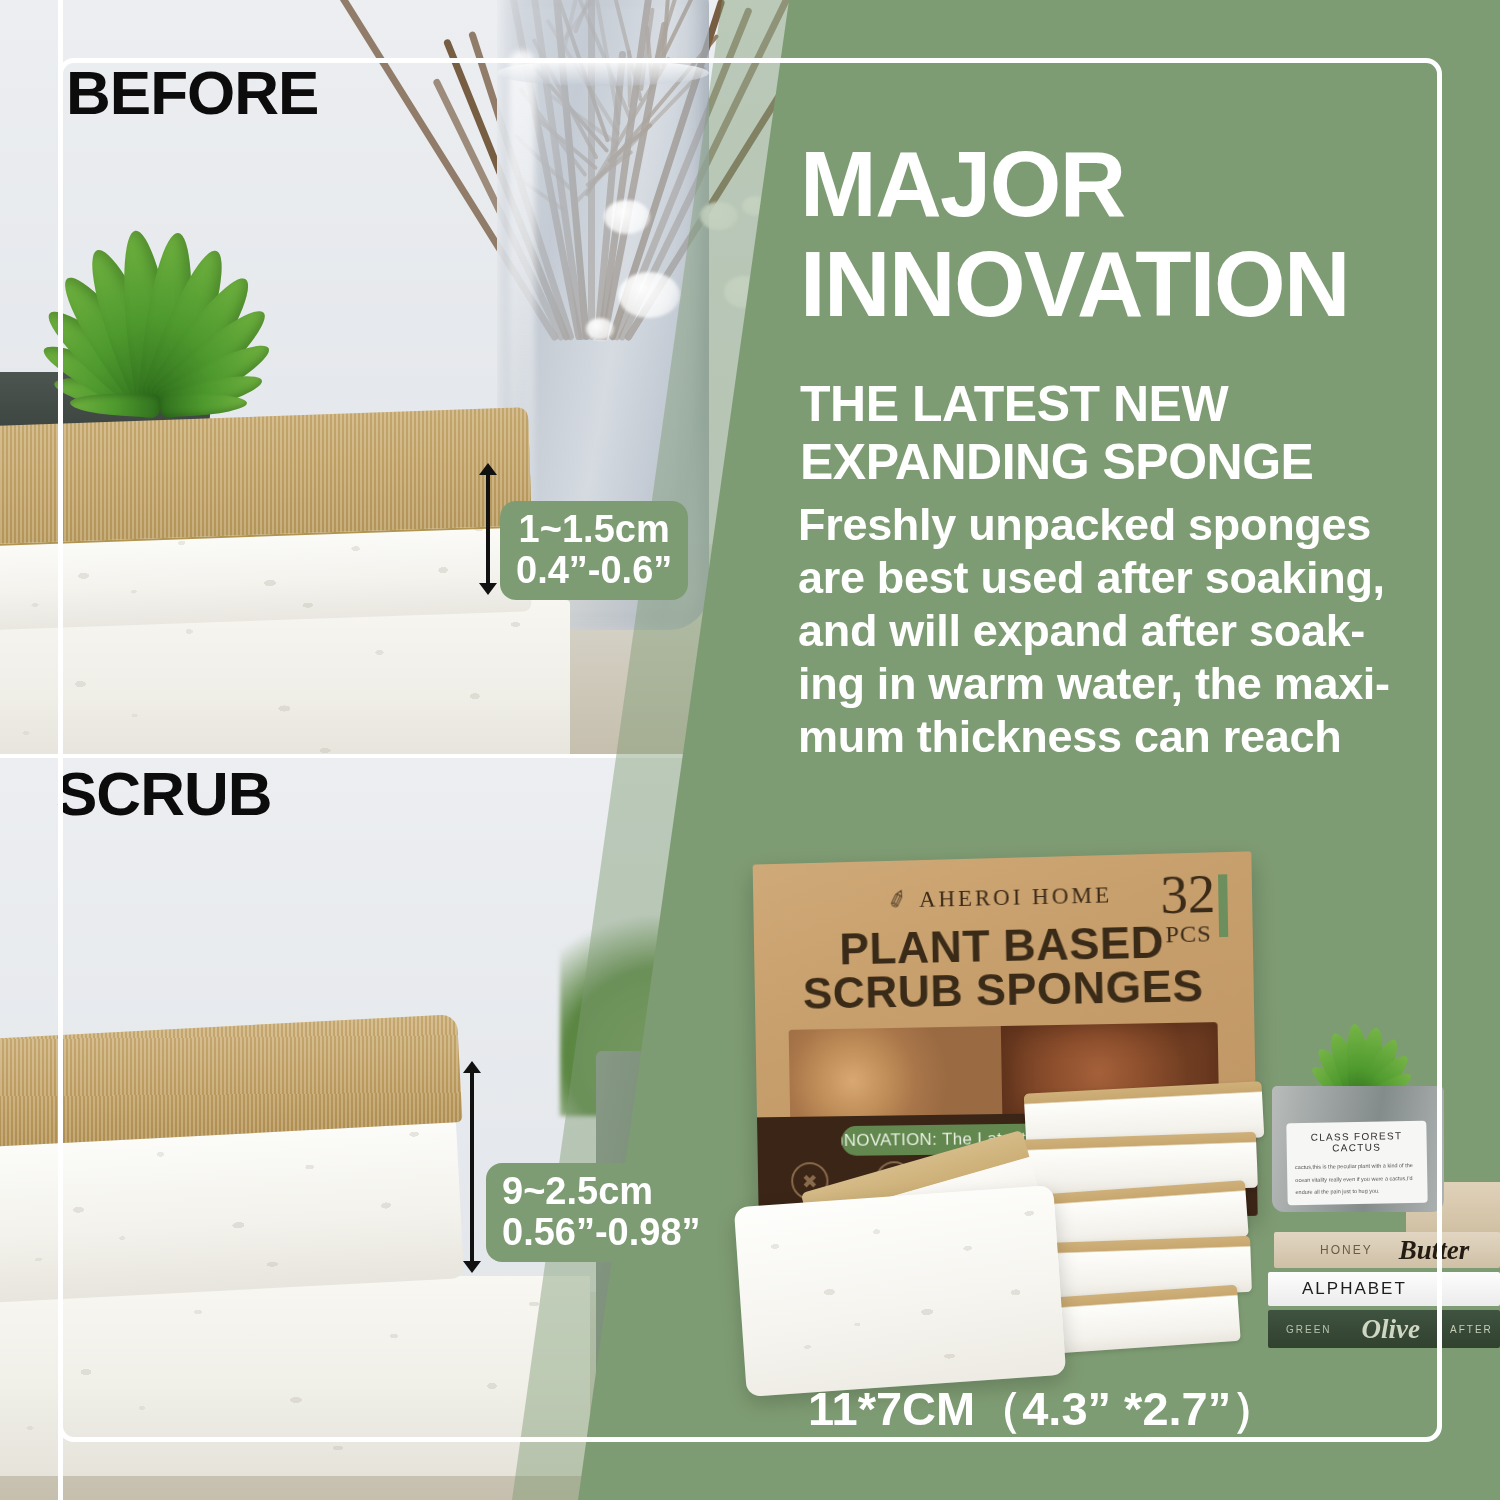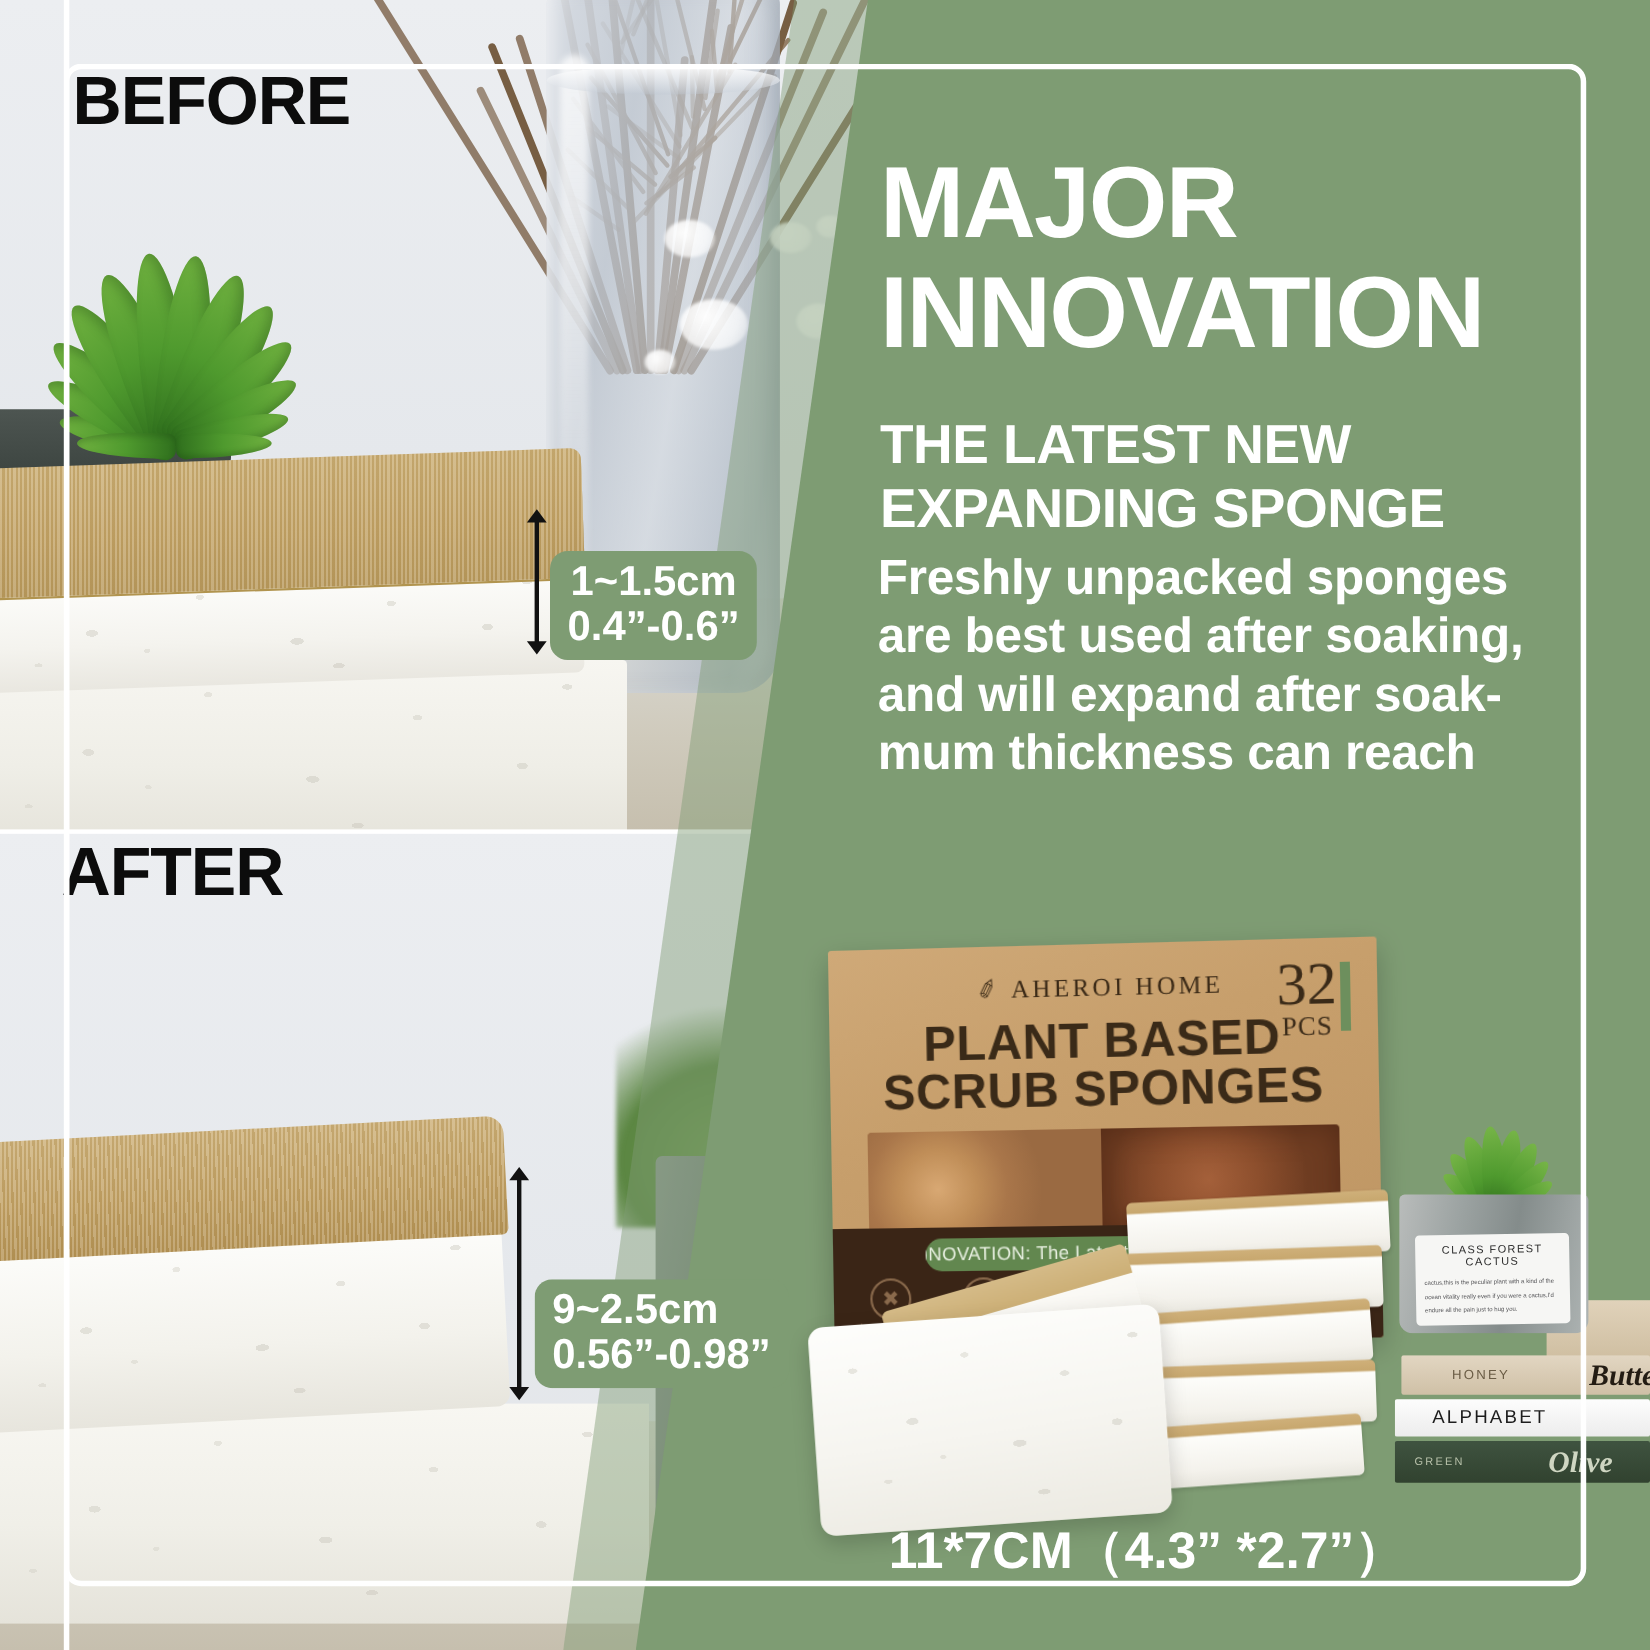--- a/index.html
+++ b/index.html
@@ -217,21 +217,21 @@
       background: linear-gradient(180deg,#76b447 0%,#4f9a2e 55%,#2e6c1c 100%);
       border-radius:50% 50% 10px 10px / 70% 70% 10px 10px; transform-origin:50% 100%; }
   .tin { position:absolute; z-index:16; left:1272px; top:1086px; width:172px; height:126px;
       background: linear-gradient(100deg,#b9bcbb 0%,#9ca3a2 30%,#848c8b 58%,#aeb4b3 100%);
       border-radius:5px 5px 12px 12px; }
   .tin-label { position:absolute; z-index:17; left:1287px; top:1122px; width:140px; height:82px;
       background:#f6f6f4; border-radius:4px; padding:9px 8px; transform: rotate(-1deg); }
   .tin-label .tt { font-size:10px; letter-spacing:1.3px; color:#2e2e2e; text-align:center; }
   .tin-label .tb { font-size:5.5px; line-height:2.3; color:#57575a; margin-top:7px; }
 
-  .book { position:absolute; z-index:15; border-radius:2px; display:flex; align-items:center;gap:46px; }
+  .book { position:absolute; z-index:15; border-radius:2px; display:flex; align-items:center; }
   #book1 { left:1274px; top:1232px; width:226px; height:36px;
       background: linear-gradient(180deg,#e2d6c2,#cfc0a6); }
   #book2 { left:1268px; top:1272px; width:232px; height:34px;
       background: linear-gradient(180deg,#fdfdfd,#ececec); }
   #book3 { left:1268px; top:1310px; width:232px; height:38px;
       background: linear-gradient(180deg,#3f5340,#31422f); }
   .bk-small { font-size:12px; letter-spacing:2px; }
   .bk-big { font-family:"Liberation Serif", serif; font-weight:bold; font-style:italic; font-size:27px; }
   .shelf { position:absolute; z-index:14; left:1406px; top:1182px; width:120px; height:60px;
       background: linear-gradient(180deg,#e0d2ba,#cdbc9e); }
@@ -426,30 +426,31 @@
     <div>0.4”-0.6”</div>
   </div>
 
   <div class="arrow" id="arr2"></div>
   <div class="badge" id="badge2">
     <div>9~2.5cm</div>
     <div>0.56”-0.98”</div>
   </div>
 
   <div class="ba-label" id="lbl-before">BEFORE</div>
-  <div class="ba-label" id="lbl-after">AFTER</div>
+  <div class="ba-label" id="lbl-after">SCRUB</div>
 
   <div class="hl" id="hl1">MAJOR</div>
   <div class="hl" id="hl2">INNOVATION</div>
   <div class="sub" id="sub1">THE LATEST NEW</div>
   <div class="sub" id="sub2">EXPANDING SPONGE</div>
   <div id="body">
       <div>Freshly unpacked sponges</div>
       <div>are best used after soaking,</div>
       <div>and will expand after soak-</div>
+      <div>ing in warm water, the maxi-</div>
       <div>mum thickness can reach</div>
     </div>
 
   <div id="dim-bottom">11*7CM（4.3” *2.7”）</div>
 
   <div class="frame-v"></div>
   <div class="frame"></div>
 </div>
 
 </body></html>

